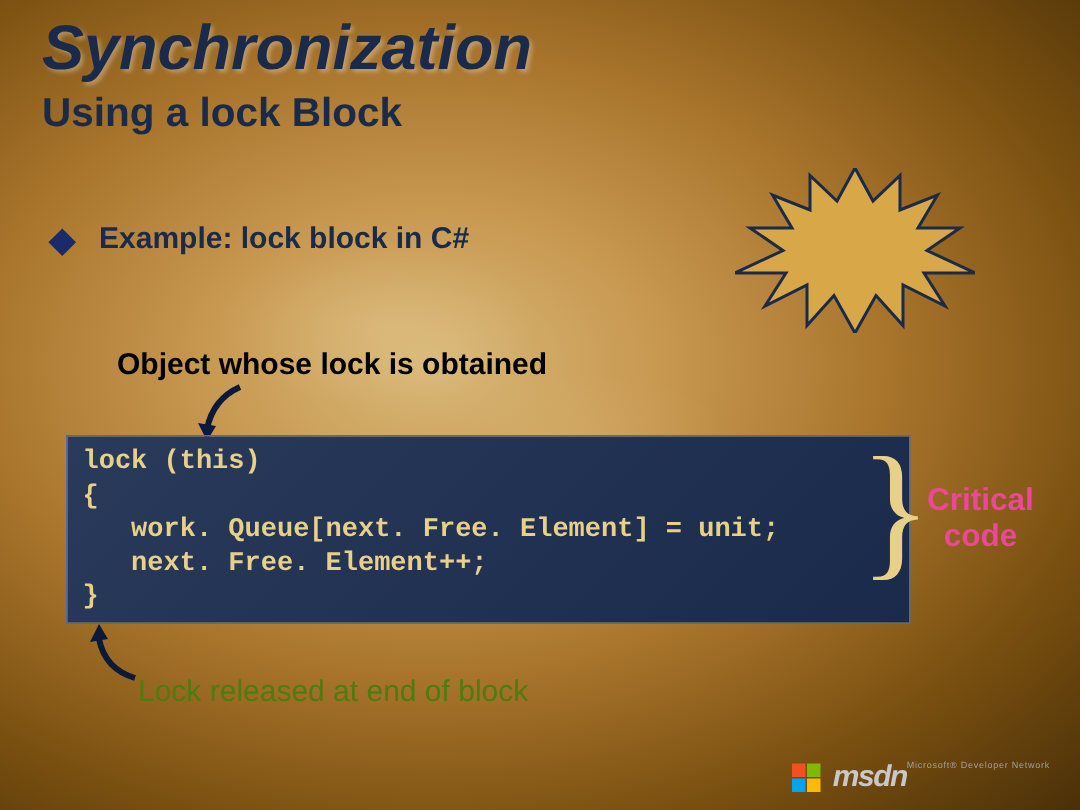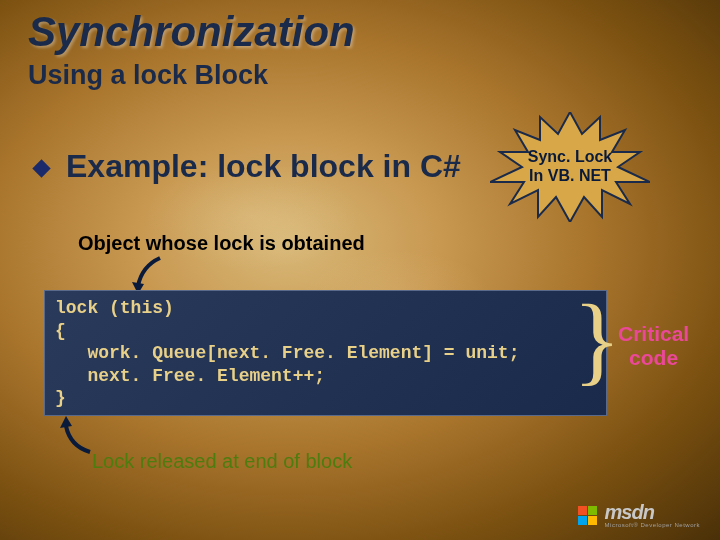--- a/index.html
+++ b/index.html
@@ -45,21 +45,21 @@
     align-items: center;
   }
   .bullet-diamond {
     width: 13px; height: 13px;
     background: #1a2a6a;
     transform: rotate(45deg);
     margin-right: 18px;
     margin-top: 4px;
   }
   .bullet-text {
-    font-size: 32px;
+    font-size: 20px;
     font-weight: bold;
     color: #1a2a4a;
   }
   .starburst {
     position: absolute;
     top: 112px;
     left: 490px;
     width: 160px;
     height: 110px;
   }
@@ -165,43 +165,39 @@
     font-weight: bold;
     font-style: italic;
     color: #c8c8c8;
     letter-spacing: -1px;
   }
   .logo-sub {
     font-size: 6px;
     color: #a0a0a0;
     letter-spacing: 0.5px;
   }
-  .logo-stack { display:flex; flex-direction:column; align-items:flex-start; line-height:1; }
+  .logo-stack { display:flex; flex-direction:row; align-items:flex-start; line-height:1; }
 </style>
 </head>
 <body>
 
 <div class="bg-texture"></div>
 
 <div class="title">Synchronization</div>
 <div class="subtitle">Using a lock Block</div>
 
 <div class="bullet-row">
   <div class="bullet-diamond"></div>
   <div class="bullet-text">Example: lock block in C#</div>
 </div>
 
 <div class="starburst">
   <svg viewBox="0 0 160 110">
     <polygon points="80,0 92,22 110,5 110,28 135,18 122,40 150,40 128,55 160,70 126,70 140,92 112,78 112,105 94,85 80,110 66,85 48,105 48,78 20,92 34,70 0,70 32,55 10,40 38,40 25,18 50,28 50,5 68,22" fill="#d8a848" stroke="#1a2a4a" stroke-width="2"></polygon>
   </svg>
-  <div class="starburst-text">
-    <span>Sync. Lock</span><br>
-    <span>In VB. NET</span>
-  </div>
 </div>
 
 <div class="annotation1">Object whose lock is obtained</div>
 <svg class="arrow1" viewBox="0 0 40 40">
   <path d="M 30 2 Q 12 10 8 30" stroke="#0a1a3a" stroke-width="4" fill="none"></path>
   <polygon points="8,38 2,26 14,28" fill="#0a1a3a"></polygon>
 </svg>
 
 <div class="codebox"><span>lock (this)</span>
 <span>{</span>

